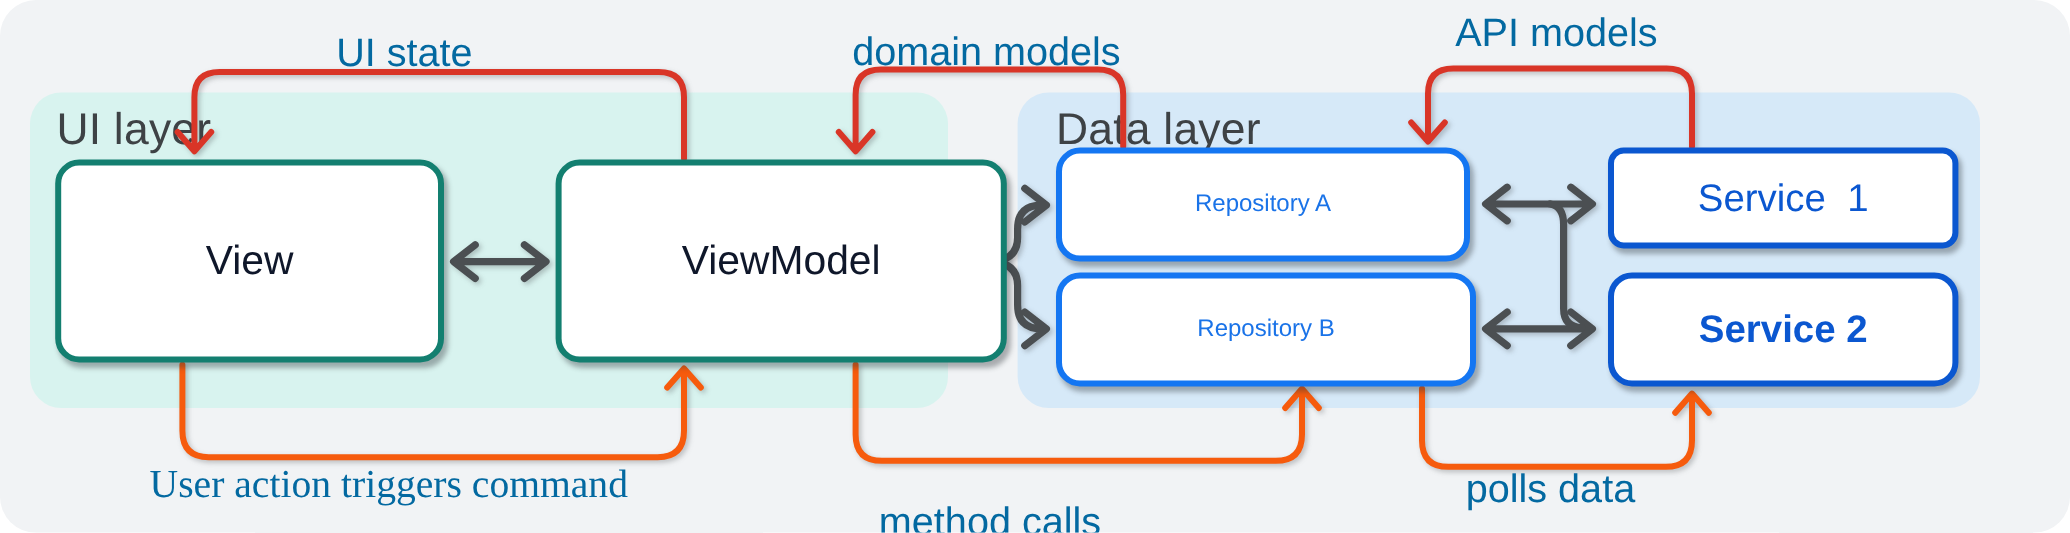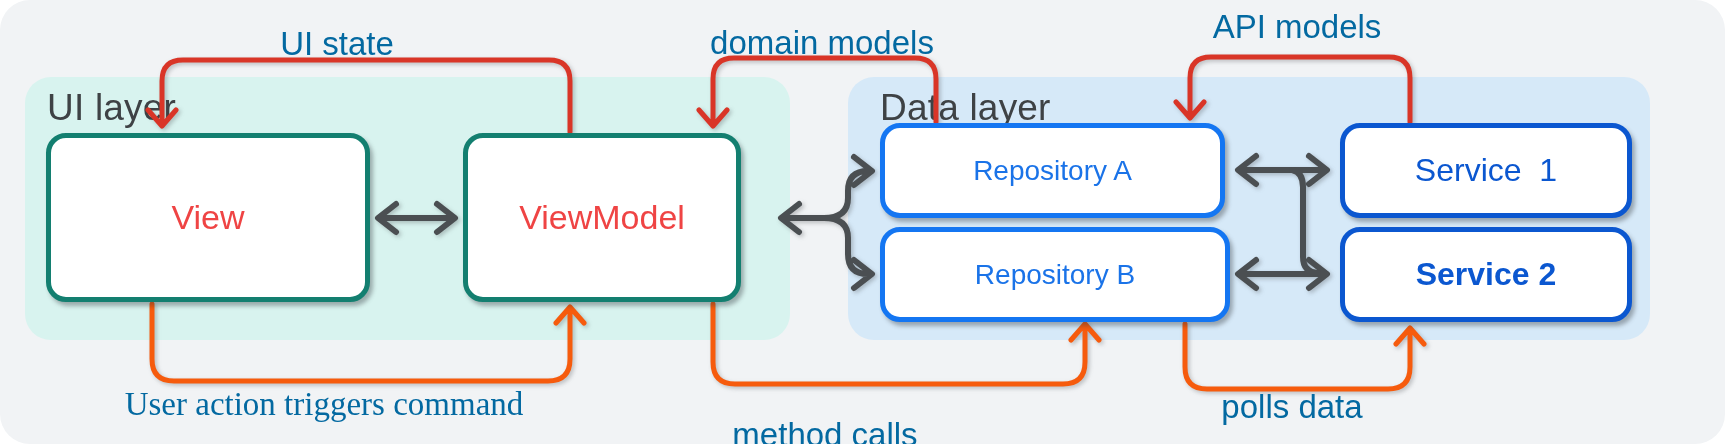--- a/index.html
+++ b/index.html
@@ -16,28 +16,28 @@
     letter-spacing:.2px;
   }
   .panel-ui .panel-title{left:22px;}
   .panel-data .panel-title{left:32px;}
   .node{
     position:absolute;background:#ffffff;border-radius:20px;
     display:flex;align-items:center;justify-content:center;
     box-sizing:border-box;font-weight:500;white-space:pre;
     box-shadow:3px 4px 4px rgba(50,55,60,.38);
   }
-  .node-teal{border:5px solid #137f70;color:#ef4444;font-size:34px;}
-  .node-repo{border:5px solid #1476f2;color:#1a73e8;font-size:28px;}
+  .node-teal{border:5px solid #137f70;color:#0f172a;font-size:34px;}
+  .node-repo{border:5px solid #1476f2;color:#1a73e8;font-size:20px;}
   .node-svc{border:5px solid #0b57d0;color:#0b57d0;font-size:32px;}
   .n-view{left:46px;top:133px;width:324px;height:169px;}
-  .n-viewmodel{left:463px;top:133px;width:278px;height:169px;}
+  .n-viewmodel{left:463px;top:133px;width:376px;height:169px;}
   .n-repo-a{left:880px;top:123px;width:345px;height:95px;}
   .n-repo-b{left:880px;top:227px;width:350px;height:95px;}
-  .n-svc-1{left:1340px;top:123px;width:292px;height:95px;}
+  .n-svc-1{left:1340px;top:123px;width:292px;height:84px;border-radius:13px;}
   .n-svc-2{left:1340px;top:227px;width:292px;height:95px;font-weight:bold;}
   .edges{
     position:absolute;left:0;top:0;width:1725px;height:444px;
     pointer-events:none;
     filter:drop-shadow(2px 2px 2px rgba(60,64,67,.30));
   }
   .edge-label{
     position:absolute;transform:translateX(-50%);
     font-size:33px;color:#0369a1;white-space:nowrap;
   }

